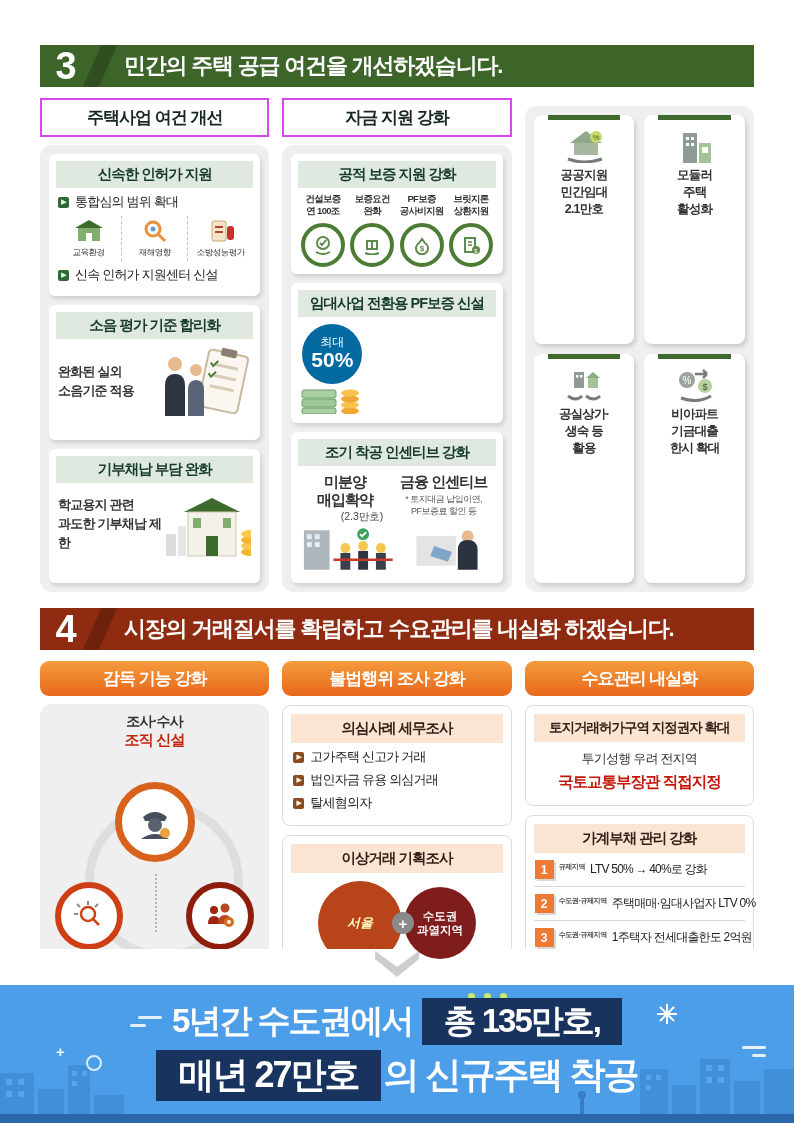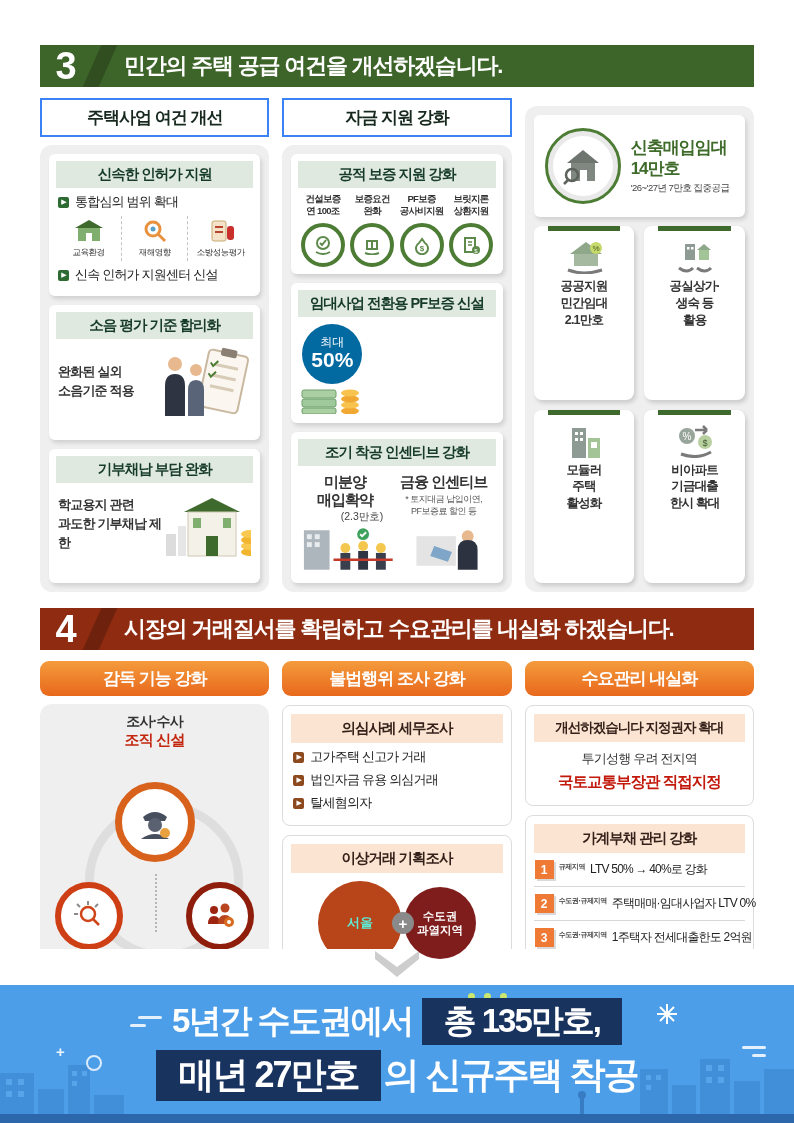--- a/index.html
+++ b/index.html
@@ -12,21 +12,21 @@
   .banner{display:flex;align-items:center;height:42px;color:#fff;}
   .banner.green{background:#3e6529;}
   .banner.red{background:#8e2b10;}
   .banner .num{font-size:38px;font-weight:bold;width:52px;text-align:center;line-height:42px;}
   .banner .diag{width:16px;height:42px;background:rgba(0,0,0,.22);transform:skewX(-24deg);margin-right:16px;}
   .banner .btitle{font-size:22px;font-weight:bold;letter-spacing:-1.2px;}
 
   
   .cols{display:flex;gap:13px;margin-top:11px;align-items:stretch;}
   .col{flex:1;display:flex;flex-direction:column;min-width:0;}
-  .col-header{border:2px solid #3b82f6;background:#fff;font-weight:bold;font-size:17px;color:#17281e;
+  .col-header{border:2px solid #d946ef;background:#fff;font-weight:bold;font-size:17px;color:#17281e;
               text-align:center;padding:6px 0;letter-spacing:-1px;}
   .col-header.orange{border:none;border-radius:9px;background:linear-gradient(180deg,#f49b3c,#e8681c);
                      color:#fff;}
   .panel{background:#efefef;border-radius:12px;padding:9px;margin-top:8px;flex:1;
          display:flex;flex-direction:column;gap:9px;}
   .card{background:#fff;border-radius:6px;box-shadow:2px 3px 4px rgba(0,0,0,.13);padding:7px;flex:1;}
   .card-h{background:#dfe9e0;color:#163b29;font-weight:bold;font-size:14.5px;text-align:center;
           padding:4px 0;letter-spacing:-1px;margin-bottom:5px;}
   .bullet{display:flex;align-items:center;gap:6px;font-size:13px;color:#222;margin:5px 2px;letter-spacing:-0.8px;}
   .bmark{width:11px;height:11px;border-radius:2px;background:#2e6b33;color:#fff;font-size:7px;
@@ -83,22 +83,22 @@
   .c-left{width:56px;height:56px;border:6px solid #cf3f16;left:6px;top:128px;}
   .c-right{width:56px;height:56px;border:6px solid #8f1d0c;right:6px;top:128px;}
   .dg-title{text-align:center;font-size:14px;font-weight:bold;color:#333;letter-spacing:-0.8px;}
   .dg-title .red{color:#c3250e;font-size:15px;}
   .dg-labels{display:flex;justify-content:space-between;padding:0 8px;font-size:13.5px;letter-spacing:-0.8px;color:#333;font-weight:bold;}
   .dg-labels .red{color:#c3250e;}
   .card4{background:#fff;border:1px solid #dcdcdc;border-radius:8px;padding:8px;margin-top:9px;}
   .ph{background:#fbe4d1;color:#35211a;font-weight:bold;font-size:14.5px;text-align:center;padding:5px 0;
       letter-spacing:-1px;}
   .circ-row{display:flex;align-items:center;justify-content:center;margin:8px 0 4px;}
-  .c-seoul{width:84px;height:84px;border-radius:50%;background:#b8441a;color:#5eead4;font-size:13px;font-weight:bold;
-           display:flex;align-items:center;justify-content:center;z-index:0;}
+  .c-seoul{width:84px;height:84px;border-radius:50%;background:#b8441a;color:#fef9c3;font-size:13px;font-weight:bold;
+           display:flex;align-items:center;justify-content:center;z-index:0;font-style:italic;}
   .c-plus{width:22px;height:22px;border-radius:50%;background:#8a8a8a;color:#fff;font-size:15px;font-weight:bold;
           display:flex;align-items:center;justify-content:center;margin:0 -10px;z-index:2;}
   .c-metro{width:72px;height:72px;border-radius:50%;background:#7f1d1d;color:#fff;font-size:11.5px;font-weight:bold;
            display:flex;align-items:center;justify-content:center;text-align:center;z-index:1;line-height:1.25;}
   .result{font-size:16.5px;font-weight:bold;color:#c2190b;text-align:center;letter-spacing:-1.2px;margin:2px 0 2px;}
   .small-body{font-size:11.5px;color:#333;text-align:center;letter-spacing:-0.6px;line-height:1.5;margin:6px 0 2px;}
   .demand1{font-size:13px;color:#333;text-align:center;margin-top:8px;letter-spacing:-0.8px;}
   .demand2{font-size:15.5px;font-weight:bold;color:#c2190b;text-align:center;letter-spacing:-1px;margin:4px 0 4px;}
   .debt-row{display:flex;align-items:center;gap:5px;padding:7px 1px;border-bottom:1px solid #d8d8d8;}
   .debt-row:last-child{border-bottom:none;}
@@ -336,80 +336,62 @@
             <path d="M138 20l18 6-4 10-18-6z" fill="#7fa6c8"></path>
             <circle cx="172" cy="10" r="6" fill="#e8b88e"></circle>
               <path d="M162 44V24q0-10 10-10t10 10v20z" fill="#2c3240"></path>
           </svg>
         </div>
       </div>
     </div>
 
     <div class="col">
       <div class="panel">
-        <div class="card" style="flex:none;">
-          <div class="feature">
-            <div class="feat-ring">
-              <svg width="40" height="38">
-                  <polygon points="20,3 36,16 4,16" fill="#6e746e"></polygon>
-                  <rect x="8" y="16" width="24" height="18" fill="#808680"></rect>
-                  <rect x="17" y="23" width="7" height="11" fill="#fff"></rect>
-                  <circle cx="9" cy="28" r="6" fill="none" stroke="#5c625c" stroke-width="2.5"></circle>
-                  <line x1="5" y1="33" x2="1" y2="37" stroke="#5c625c" stroke-width="2.5"></line>
-                </svg>
-            </div>
-            <div>
-              <div class="feat-title pre">신축매입임대
-14만호</div>
-              <div class="feat-sub">'26~'27년 7만호 집중공급</div>
-            </div>
-          </div>
-        </div>
         <div class="grid">
           <div class="gcard">
             <div class="gbar"></div>
             <svg class="gicon" width="40" height="34">
                 <polygon points="22,2 38,14 6,14" fill="#8fa889"></polygon>
                 <rect x="10" y="14" width="24" height="12" fill="#a5b8a0"></rect>
                 <circle cx="32" cy="8" r="6" fill="#c6d96b"></circle>
                 <text x="32" y="11" font-size="8" text-anchor="middle" fill="#4a5a2a">%</text>
                 <path d="M4 30q16 6 34 0" stroke="#7a7a7a" stroke-width="3" fill="none"></path>
               </svg>
             <div class="glabel pre">공공지원
 민간임대
 2.1만호</div>
-          </div>
-          <div class="gcard">
-            <div class="gbar"></div>
-            <svg class="gicon" width="40" height="34">
-                <rect x="10" y="4" width="10" height="16" fill="#8e9a94"></rect>
-                <rect x="12" y="7" width="2.5" height="2.5" fill="#fff"></rect>
-                <rect x="16" y="7" width="2.5" height="2.5" fill="#fff"></rect>
-                <polygon points="29,4 36,10 22,10" fill="#8fa889"></polygon>
-                <rect x="24" y="10" width="10" height="10" fill="#a3c496"></rect>
-                <path d="M4 28q8 6 14 0M22 28q8 6 14 0" stroke="#7a7a7a" stroke-width="3" fill="none"></path>
-              </svg>
-            <div class="glabel pre">공실상가·
-생숙 등
-활용</div>
           </div>
           <div class="gcard">
             <div class="gbar"></div>
             <svg class="gicon" width="40" height="34">
                 <rect x="8" y="4" width="14" height="30" fill="#8e9a94"></rect>
                 <rect x="11" y="8" width="3" height="3" fill="#fff"></rect>
                 <rect x="16" y="8" width="3" height="3" fill="#fff"></rect>
                 <rect x="11" y="14" width="3" height="3" fill="#fff"></rect>
                 <rect x="16" y="14" width="3" height="3" fill="#fff"></rect>
                 <rect x="24" y="14" width="12" height="20" fill="#a3c496"></rect>
                 <rect x="27" y="18" width="6" height="6" fill="#fff"></rect>
               </svg>
             <div class="glabel pre">모듈러
 주택
 활성화</div>
+          </div>
+          <div class="gcard">
+            <div class="gbar"></div>
+            <svg class="gicon" width="40" height="34">
+                <rect x="10" y="4" width="10" height="16" fill="#8e9a94"></rect>
+                <rect x="12" y="7" width="2.5" height="2.5" fill="#fff"></rect>
+                <rect x="16" y="7" width="2.5" height="2.5" fill="#fff"></rect>
+                <polygon points="29,4 36,10 22,10" fill="#8fa889"></polygon>
+                <rect x="24" y="10" width="10" height="10" fill="#a3c496"></rect>
+                <path d="M4 28q8 6 14 0M22 28q8 6 14 0" stroke="#7a7a7a" stroke-width="3" fill="none"></path>
+              </svg>
+            <div class="glabel pre">공실상가·
+생숙 등
+활용</div>
           </div>
           <div class="gcard">
             <div class="gbar"></div>
             <svg class="gicon" width="40" height="34">
                 <circle cx="12" cy="12" r="8" fill="#98a59b"></circle>
                 <text x="12" y="16" font-size="10" text-anchor="middle" fill="#fff">%</text>
                 <path d="M20 6h12m0 0l-4-4m4 4l-4 4" stroke="#7a7a7a" stroke-width="2.5" fill="none"></path>
                 <circle cx="30" cy="18" r="7" fill="#b8cfa0"></circle>
                 <text x="30" y="22" font-size="9" text-anchor="middle" fill="#3e5a2e">$</text>
                 <path d="M6 30q16 6 30-2" stroke="#7a7a7a" stroke-width="3" fill="none"></path>
@@ -523,21 +505,21 @@
       <div class="card4">
         <div class="ph">자금출처 투명성 제고</div>
         <div class="small-body pre">자금조달계획서상
 금융기관명 기재, 자금 항목 세분화</div>
       </div>
     </div>
 
     <div class="col">
       <div class="col-header orange">수요관리 내실화</div>
       <div class="card4">
-        <div class="ph" style="font-size:13.5px;">개선하겠습니다 지정권자 확대</div>
+        <div class="ph" style="font-size:13.5px;">토지거래허가구역 지정권자 확대</div>
         <div class="demand1">투기성행 우려 전지역</div>
         <div class="demand2">국토교통부장관 직접지정</div>
       </div>
       <div class="card4">
         <div class="ph">가계부채 관리 강화</div>
         <div class="debt-row">
           <span class="dnum">1</span>
           <span class="dtag">규제지역</span>
           <span class="dtext">LTV 50% → 40%로 강화</span>
         </div>

